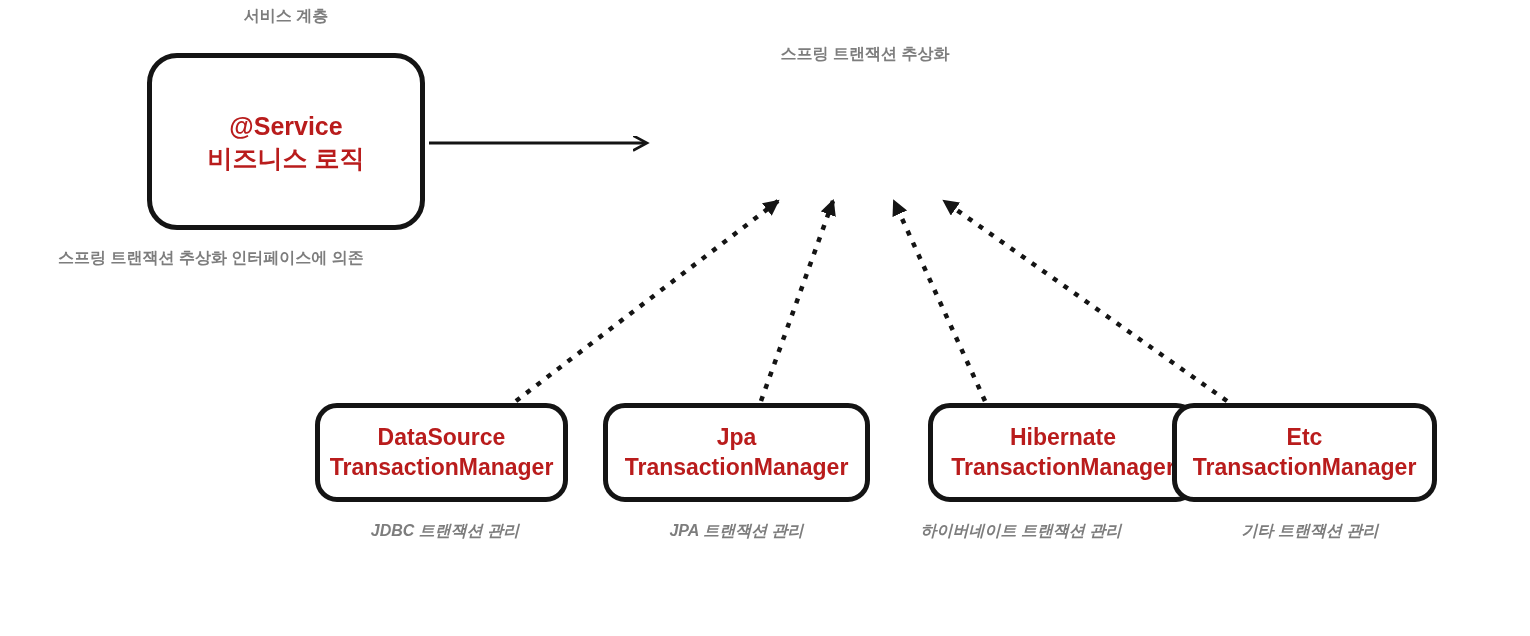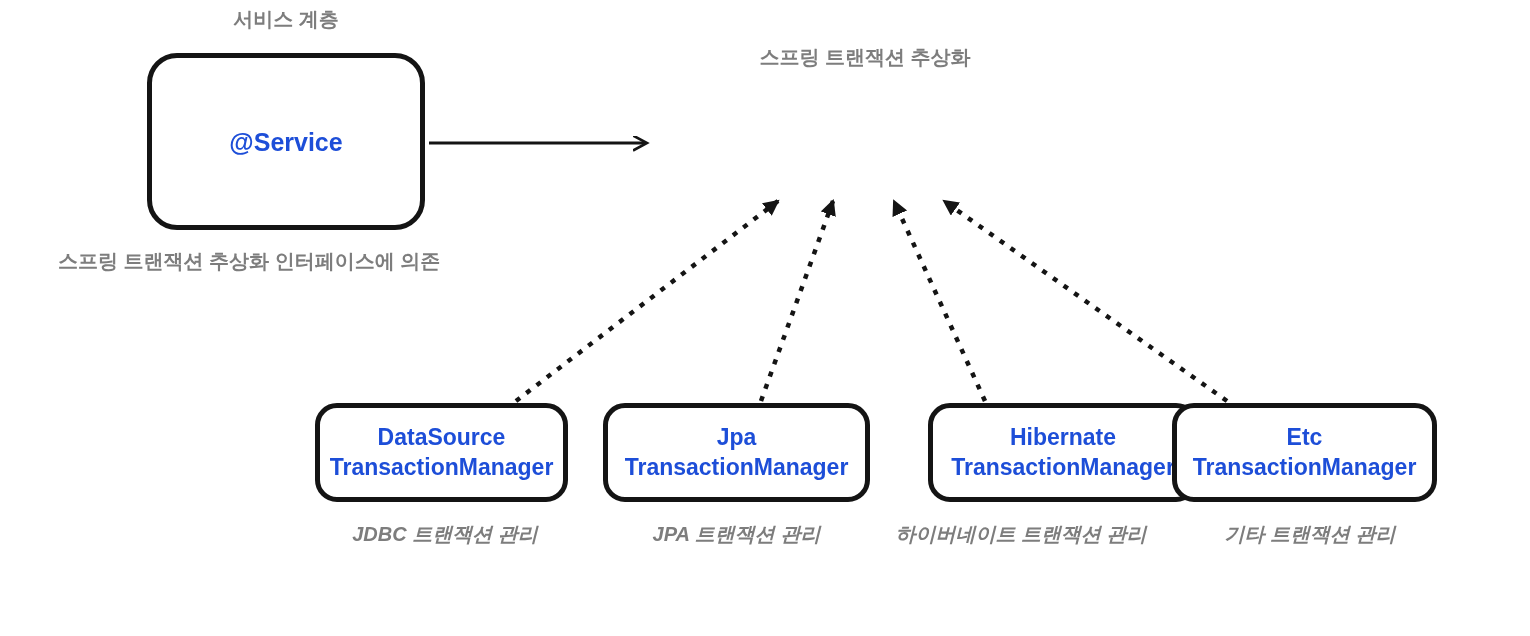--- a/index.html
+++ b/index.html
@@ -27,21 +27,21 @@
     position: absolute;
     box-sizing: border-box;
     border: 5px solid #141414;
     border-radius: 26px;
     background: #ffffff;
     display: flex;
     flex-direction: column;
     align-items: center;
     justify-content: center;
     text-align: center;
-    color: #1d4ed8;
+    color: #b91c1c;
     font-weight: 700;
     z-index: 2;
     line-height: 1.28;
   }
   .node .ln { white-space: nowrap; }
 
   .service-box {
     left: 147px; top: 53px;
     width: 278px; height: 177px;
     border-radius: 30px;
@@ -60,21 +60,21 @@
   }
   .impl-datasource { left: 315px;  width: 253px; }
   .impl-jpa        { left: 603px;  width: 267px; }
   .impl-hibernate  { left: 928px;  width: 270px; }
   .impl-etc        { left: 1172px; width: 265px; }
 
   .gray-label {
     position: absolute;
     color: #7d7d7d;
     font-weight: 700;
-    font-size: 20px;
+    font-size: 16px;
     text-align: center;
     white-space: nowrap;
     z-index: 2;
   }
   .label-service-layer { left: 146px; top: 6px;  width: 280px; }
   .label-abstraction   { left: 665px; top: 44px; width: 400px; }
   .label-dependency    { left: 58px;  top: 248px; text-align: left; }
 
   .impl-caption { top: 521px; font-style: italic; }
   .cap-datasource { left: 315px;  width: 260px; }
@@ -102,20 +102,21 @@
     <path d="M 516 401 L 778 201" stroke="#141414" stroke-width="4.5" stroke-dasharray="5 8" fill="none" marker-end="url(#solidTriangle)"></path>
     <path d="M 761 401 L 833 201" stroke="#141414" stroke-width="4.5" stroke-dasharray="5 8" fill="none" marker-end="url(#solidTriangle)"></path>
     <path d="M 985 401 L 894 201" stroke="#141414" stroke-width="4.5" stroke-dasharray="5 8" fill="none" marker-end="url(#solidTriangle)"></path>
     <path d="M 1227 401 L 944 201" stroke="#141414" stroke-width="4.5" stroke-dasharray="5 8" fill="none" marker-end="url(#solidTriangle)"></path>
   </svg>
 
   <div class="gray-label label-service-layer">서비스 계층</div>
 
   <div class="node service-box">
     <div class="ln">@Service</div>
+    <div class="ln">비즈니스 로직</div>
   </div>
 
   <div class="gray-label label-dependency">스프링 트랜잭션 추상화 인터페이스에 의존</div>
 
   <div class="gray-label label-abstraction">스프링 트랜잭션 추상화</div>
 
 
   <div class="node impl-box impl-datasource">
     <div class="ln">DataSource</div>
     <div class="ln">TransactionManager</div>

